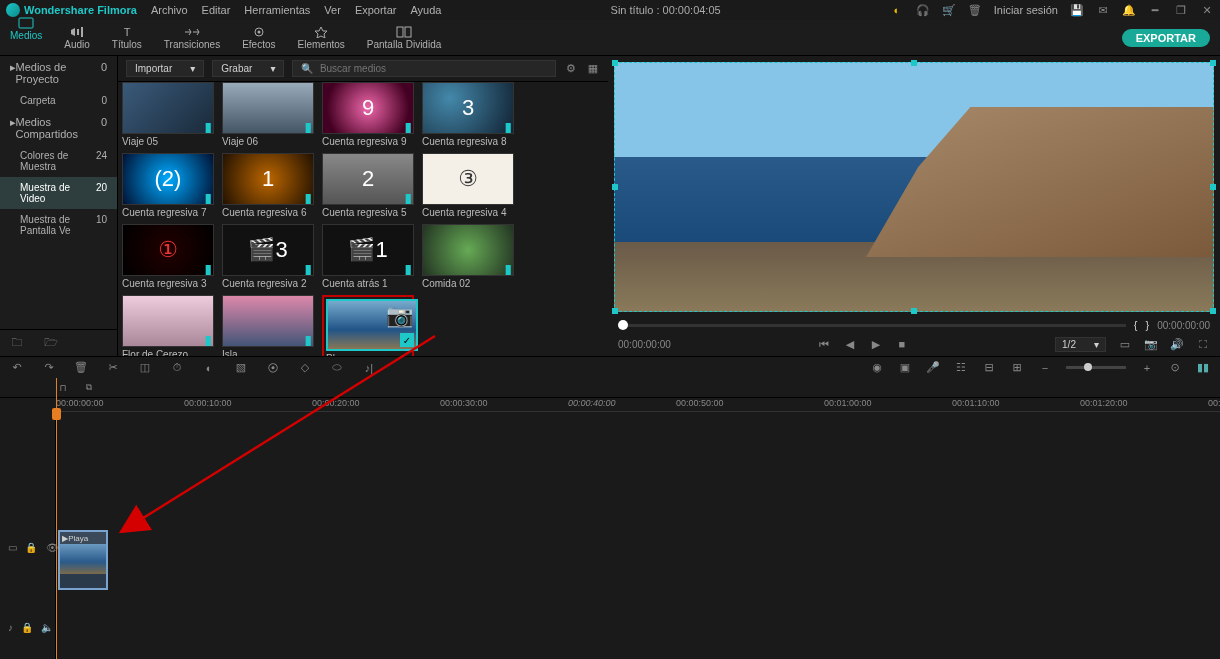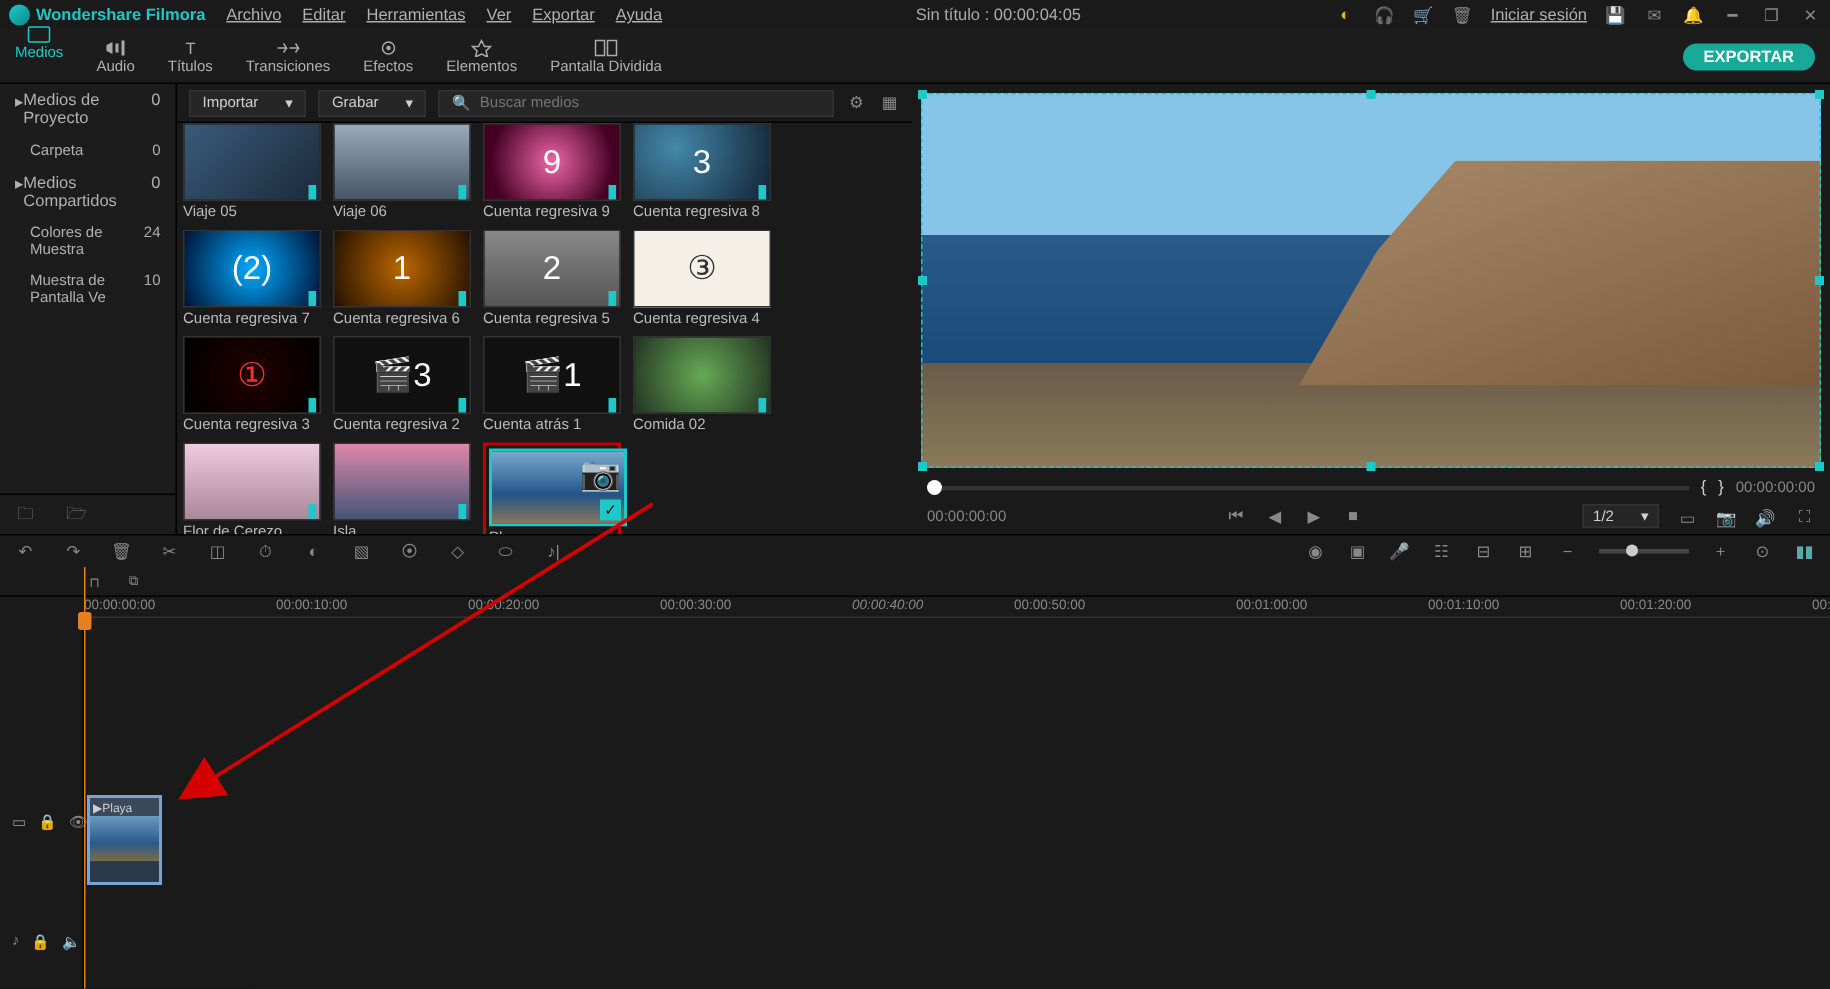--- a/index.html
+++ b/index.html
@@ -1,20 +1,20 @@
 <!DOCTYPE html>
 <html><head>
 <meta charset="utf-8">
 <style>
 * { box-sizing: border-box; margin: 0; padding: 0; font-family: "Segoe UI", Arial, sans-serif; }
 body { background: #141414; width: 1220px; height: 659px; overflow: hidden; color: #d0d0d0; font-size: 11px; position: relative; }
 .titlebar { height: 20px; background: #1a1a1a; display: flex; align-items: center; padding: 0 6px; gap: 14px; }
 .logo { color: #1ec8c8; font-weight: bold; display: flex; align-items: center; gap: 4px; }
 .logo-icon { width: 14px; height: 14px; background: linear-gradient(135deg,#1ec8c8,#0a8a8a); border-radius: 50%; }
-.menu-item { color: #b0b0b0; cursor: pointer; text-decoration: underline; }
+.menu-item { color: #b0b0b0; cursor: pointer; }
 .title-center { flex: 1; text-align: center; color: #aaa; }
 .title-right { display: flex; gap: 12px; align-items: center; }
 .ic { width: 14px; height: 14px; display: inline-flex; align-items: center; justify-content: center; color: #888; }
 .ic.y { color: #e6b800; } .ic.g { color: #1ec8c8; } .ic.o { color: #e67e22; }
 
 .tabrow { height: 36px; background: #1c1c1c; display: flex; align-items: center; padding: 0 10px; gap: 22px; border-bottom: 1px solid #000; }
 .tab { display: flex; flex-direction: column; align-items: center; gap: 1px; font-size: 10px; color: #b0b0b0; cursor: pointer; }
 .tab.active { color: #1ec8c8; border-bottom: 2px solid #1ec8c8; padding-bottom: 16px; text-align: right; }
 .tab-ico { width: 16px; height: 12px; }
 .export-btn { margin-left: auto; background: #18a999; color: #fff; border-radius: 12px; padding: 3px 14px; font-size: 11px; font-weight: bold; cursor: pointer; }
@@ -48,21 +48,21 @@
 .pv-img { flex: 1; margin: 6px; background: #3a3a3a; position: relative; }
 .pv-border { position: absolute; inset: 0; border: 1px dashed #1ec8c8; }
 .handle { position: absolute; width: 6px; height: 6px; background: #1ec8c8; }
 .pv-img::before { content:""; position:absolute; inset:0; background: linear-gradient(180deg,#87c5e8 0%,#87c5e8 38%,#2a5a8a 38%,#1a4a7a 72%,#6a5a48 72%,#8a7a5a 100%); }
 .cliff { position:absolute; right:0; top:18%; width:58%; height:60%; background:linear-gradient(160deg,#a88a6a,#7a5a3a); clip-path: polygon(30% 0,100% 0,100% 100%,0 100%,15% 40%); }
 .pv-scrub { height: 14px; display: flex; align-items: center; padding: 0 10px; gap: 8px; }
 .scrub-track { flex: 1; height: 3px; background: #333; position: relative; }
 .scrub-dot { position: absolute; left: 0; top: -4px; width: 10px; height: 10px; border-radius: 50%; background: #fff; }
 .tc { font-size: 10px; color: #888; }
 .pv-ctrls { height: 24px; display: flex; align-items: center; padding: 0 10px; gap: 12px; }
-.pv-right { margin-left: auto; display: flex; gap: 12px; align-items: flex-end; }
+.pv-right { margin-left: auto; display: flex; gap: 12px; align-items: center; }
 
 .toolbar { height: 22px; background: #1a1a1a; border-top: 1px solid #000; display: flex; align-items: center; padding: 0 10px; gap: 18px; color:#888; }
 .toolbar-right { margin-left:auto; display:flex; gap:14px; align-items:center; }
 .zoom-track { width:60px; height:3px; background:#444; position:relative; }
 .zoom-knob { position:absolute; left:30%; top:-3px; width:8px; height:8px; border-radius:50%; background:#ccc; }
 
 .timeline { background: #1a1a1a; position: relative; height: 281px; }
 .tl-head { height: 20px; display: flex; align-items: center; padding-left:56px; gap:2px; border-bottom:1px solid #000; font-size:9px; color:#888; }
 .ruler { height: 14px; position:relative; margin-left:56px; border-bottom:1px solid #333; }
 .tick { position:absolute; font-size:9px; color:#888; top:0; }
@@ -163,20 +163,24 @@
     <div id="sb-list">
         <div class="sb-item head">▸ <span>Medios de Proyecto</span><span>0</span></div>
         <div class="sb-item child">
           <span>Carpeta</span>
           <span>0</span>
         </div>
         <div class="sb-item head">▸ <span>Medios Compartidos</span><span>0</span></div>
         <div class="sb-item child">
           <span>Colores de Muestra</span>
           <span>24</span>
+        </div>
+        <div class="sb-item child sel">
+          <span>Muestra de Video</span>
+          <span>20</span>
         </div>
         <div class="sb-item child">
           <span>Muestra de Pantalla Ve</span>
           <span>10</span>
         </div>
       </div>
     <div class="sb-footer">
       <span class="ic">🗀</span>
       <span class="ic">🗁</span>
     </div>

